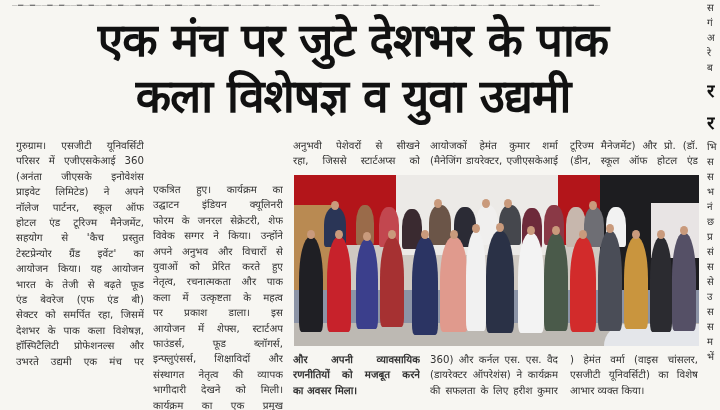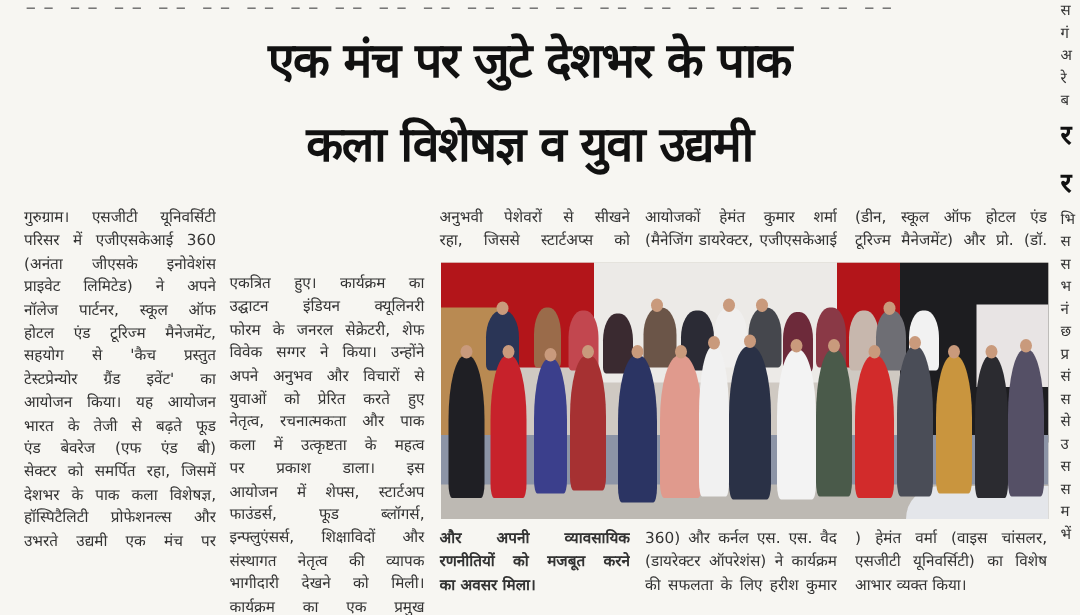--- a/index.html
+++ b/index.html
@@ -10,21 +10,21 @@
     color: #2b2b2b;
   }
   .topstrip {
     position: absolute; left: 12px; top: 0; width: 680px; height: 6px;
     font-size: 7px; line-height: 6px; color: #777; overflow: hidden; white-space: nowrap;
     letter-spacing: 0.5px;
   }
   .headline {
     position: absolute; left: 8px; top: 12px; width: 690px; text-align: center;
     font-family: "DejaVu Sans", sans-serif; font-weight: bold;
-    color: #111; font-size: 32px; line-height: 56px; letter-spacing: -1px;
+    color: #111; font-size: 46px; line-height: 56px; letter-spacing: -1px;
   }
   .col {
     position: absolute; font-size: 10.2px; line-height: 15.4px; color: #333;
     text-align: justify; text-align-last: justify;
     overflow: hidden;
   }
   .col .ln { display: block; white-space: nowrap; text-align-last: justify; }
   .col .ln.last { text-align-last: left; }
   .c1 { left: 16px; top: 138px; width: 128px; }
   .c2 { left: 153px; top: 138px; width: 130px; margin-top: 44px; }
@@ -106,22 +106,22 @@
 
 <div class="col c3a">
   <span class="ln">अनुभवी पेशेवरों से सीखने</span>
   <span class="ln">रहा, जिससे स्टार्टअप्स को</span>
 </div>
 <div class="col c4a">
   <span class="ln">आयोजकों हेमंत कुमार शर्मा</span>
   <span class="ln">(मैनेजिंग डायरेक्टर, एजीएसकेआई</span>
 </div>
 <div class="col c5a">
+  <span class="ln">टूरिज्म मैनेजमेंट) और प्रो. (डॉ.</span>
   <span class="ln">(डीन, स्कूल ऑफ होटल एंड</span>
-  <span class="ln">टूरिज्म मैनेजमेंट) और प्रो. (डॉ.</span>
 </div>
 
 <div class="photo">
   <div class="wall-red-l"></div>
   <div class="wall-wood"></div>
   <div class="screen"></div>
   <div class="wall-red-r"></div>
   <div class="curtain"></div>
   <div class="banner"></div>
   <div class="stage"></div>

